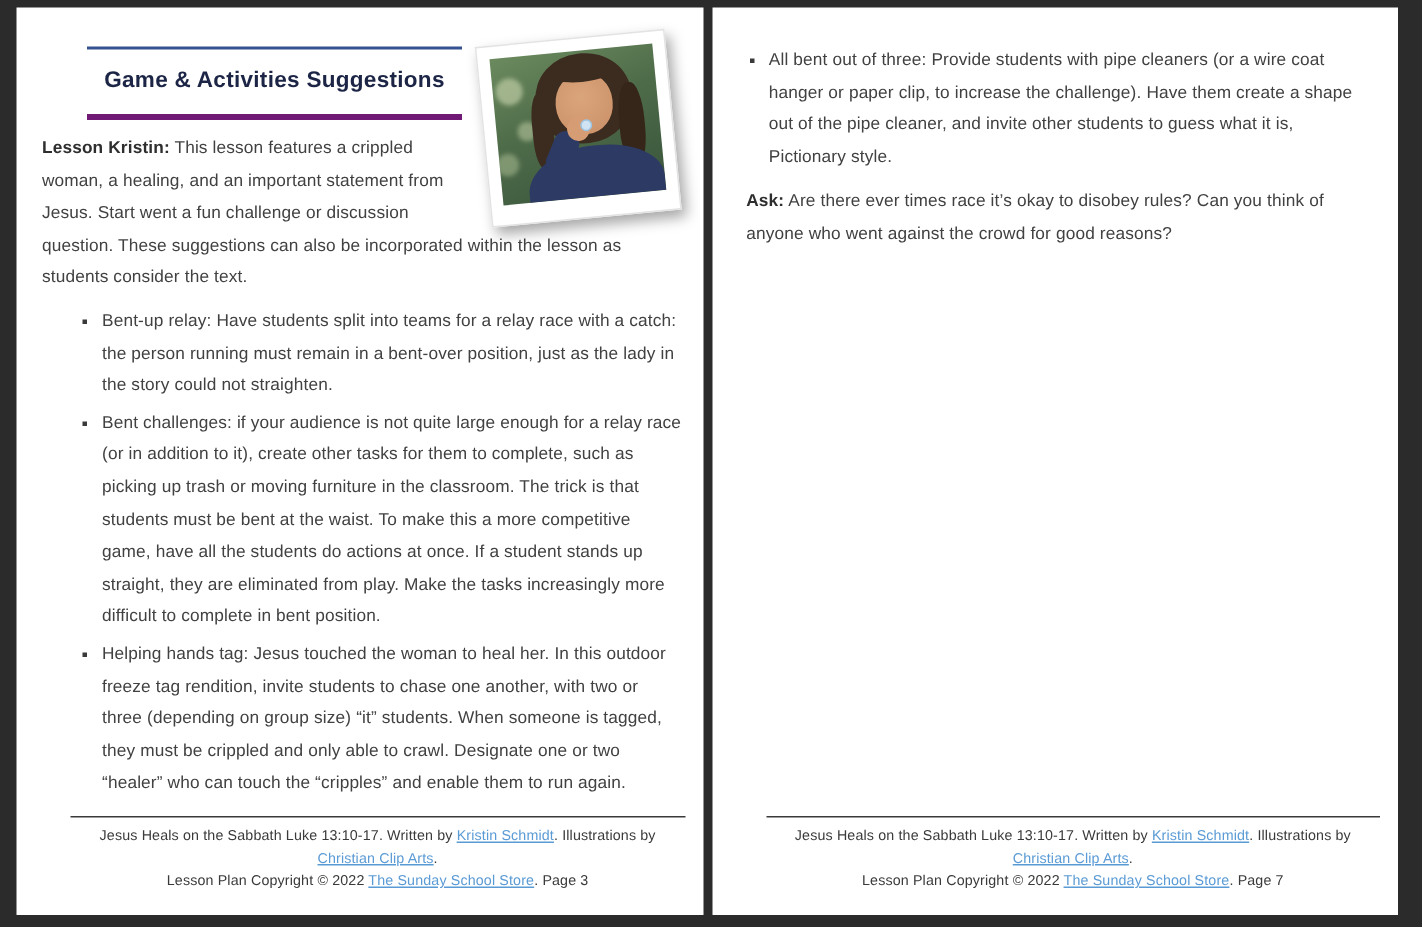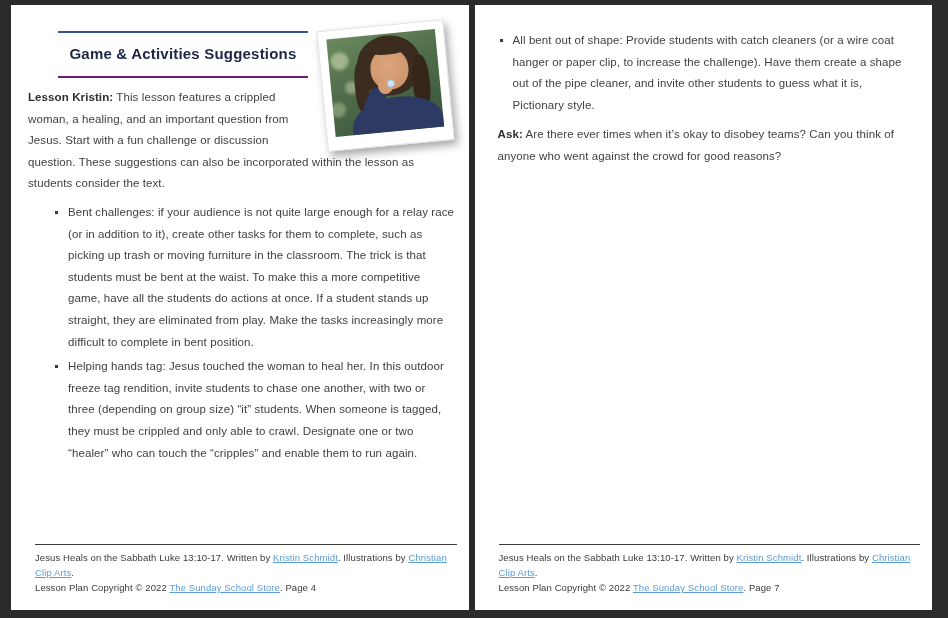--- a/index.html
+++ b/index.html
@@ -13,21 +13,21 @@
   }
   .page {
     background: #ffffff; flex: 1; position: relative; overflow: hidden;
   }
 
   
   .content-left { padding: 0 14px 0 17px; }
 
   .title-block {
     width: 250px; margin: 26px 0 0 30px;
-    border-top: 2px solid #35518f; border-bottom: 2px solid #701a75;
+    border-top: 2px solid #35518f; border-bottom: 4px solid #701a75;
     padding: 9px 0 10px;
     text-align: center;
     color: #1c2545; font-weight: 700; font-size: 15px; line-height: 24px;
     letter-spacing: 0.2px;
   }
 
   .body-text, .footer { color: #414141; }
   p.body-text { font-size: 11.5px; line-height: 21.6px; letter-spacing: 0.1px; }
   .para1 { margin-top: 9px; }
   .para  { margin-bottom: 7px; }
@@ -81,24 +81,24 @@
                border: 1px solid #9fc4e0; border-radius: 50%; }
 
   
   .content-right { padding: 25px 22px 0 23px; }
   .content-right ul.bullets { padding-left: 15px; margin-top: 0; }
   .content-right p.body-text { margin-bottom: 5px; }
   .content-right ul.bullets { margin-bottom: 8px; }
 
   
   .footer {
-    position: absolute; top: 539px; left: 24px; right: 12px;
+    position: absolute; top: 539px; left: 36px; right: 12px;
     border-top: 1px solid #3a3a3a;
     padding-top: 5px;
-    text-align: left;
+    text-align: center;
     font-size: 9.5px; line-height: 15px; color: #3a3a3a;
     letter-spacing: 0.1px;
   }
   .footer a { color: #5b9bd5; text-decoration: underline; cursor: pointer; }
 </style>
 </head>
 <body>
 
 <div class="spread">
 
@@ -123,49 +123,50 @@
       </div>
     </div>
 
     <div class="content-left">
       <div class="title-block">
         <div>Game &amp; Activities Suggestions</div>
       </div>
 
       <p class="body-text para1 para">
         <span class="wrap-spacer"></span>
-        <strong>Lesson Kristin:</strong><span> This lesson features a crippled woman, a healing, and an important question from Jesus. Start with a fun challenge or discussion question. These suggestions can also be incorporated within the lesson as students consider the text.</span>
+        <strong>Lesson Kristin:</strong><span> This lesson features a crippled woman, a healing, and an important statement from Jesus. Start went a fun challenge or discussion question. These suggestions can also be incorporated within the lesson as students consider the text.</span>
       </p>
 
 
       <ul class="bullets">
+        <li><span>Bent-up relay: Have students split into teams for a relay race with a catch: the person running must remain in a bent-over position, just as the lady in the story could not straighten.</span></li>
         <li><span>Bent challenges: if your audience is not quite large enough for a relay race (or in addition to it), create other tasks for them to complete, such as picking up trash or moving furniture in the classroom. The trick is that students must be bent at the waist. To make this a more competitive game, have all the students do actions at once. If a student stands up straight, they are eliminated from play. Make the tasks increasingly more difficult to complete in bent position.</span></li>
         <li><span>Helping hands tag: Jesus touched the woman to heal her. In this outdoor freeze tag rendition, invite students to chase one another, with two or three (depending on group size) “it” students. When someone is tagged, they must be crippled and only able to crawl. Designate one or two “healer” who can touch the “cripples” and enable them to run again.</span></li>
       </ul>
     </div>
 
     <div class="footer">
       <div class="footer-line">
         <span>Jesus Heals on the Sabbath Luke 13:10-17. Written by </span><a>Kristin Schmidt</a><span>. Illustrations by </span><a>Christian Clip Arts</a><span>.</span>
       </div>
       <div class="footer-line">
-        <span>Lesson Plan Copyright © 2022 </span><a>The Sunday School Store</a><span>. Page 4</span>
+        <span>Lesson Plan Copyright © 2022 </span><a>The Sunday School Store</a><span>. Page 3</span>
       </div>
     </div>
   </section>
 
   <section class="page">
     <div class="content-right">
       <ul class="bullets">
-        <li><span>All bent out of shape: Provide students with catch cleaners (or a wire coat hanger or paper clip, to increase the challenge). Have them create a shape out of the pipe cleaner, and invite other students to guess what it is, Pictionary style.</span></li>
+        <li><span>All bent out of three: Provide students with pipe cleaners (or a wire coat hanger or paper clip, to increase the challenge). Have them create a shape out of the pipe cleaner, and invite other students to guess what it is, Pictionary style.</span></li>
       </ul>
 
 
       <p class="body-text">
-        <strong>Ask:</strong><span> Are there ever times when it’s okay to disobey teams? Can you think of anyone who went against the crowd for good reasons?</span>
+        <strong>Ask:</strong><span> Are there ever times race it’s okay to disobey rules? Can you think of anyone who went against the crowd for good reasons?</span>
       </p>
     </div>
 
     <div class="footer">
       <div class="footer-line">
         <span>Jesus Heals on the Sabbath Luke 13:10-17. Written by </span><a>Kristin Schmidt</a><span>. Illustrations by </span><a>Christian Clip Arts</a><span>.</span>
       </div>
       <div class="footer-line">
         <span>Lesson Plan Copyright © 2022 </span><a>The Sunday School Store</a><span>. Page 7</span>
       </div>

